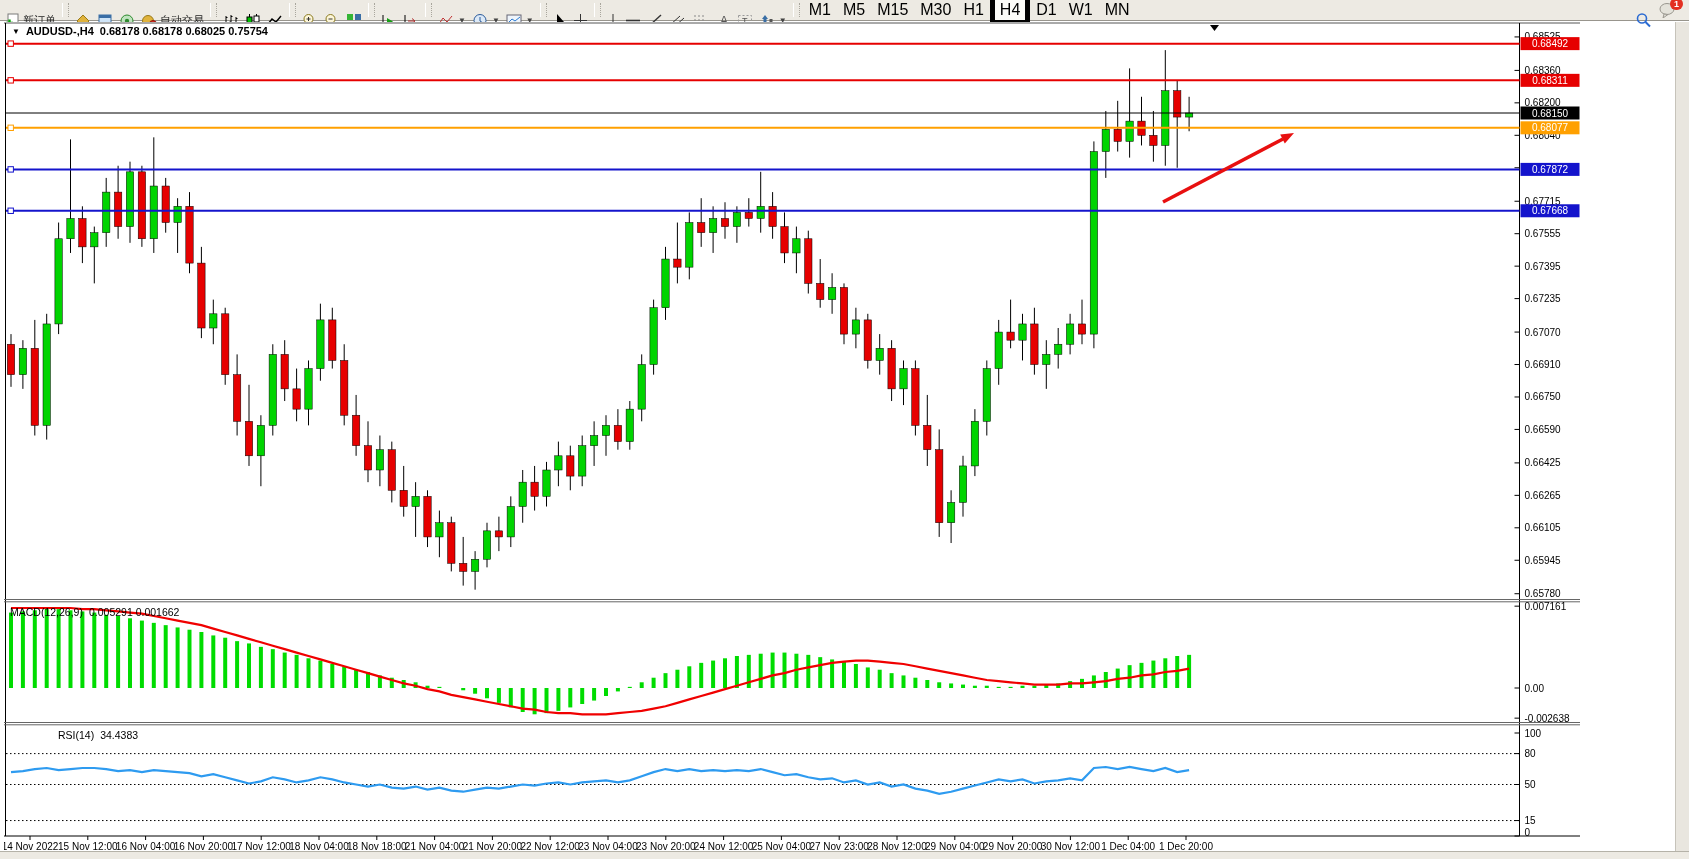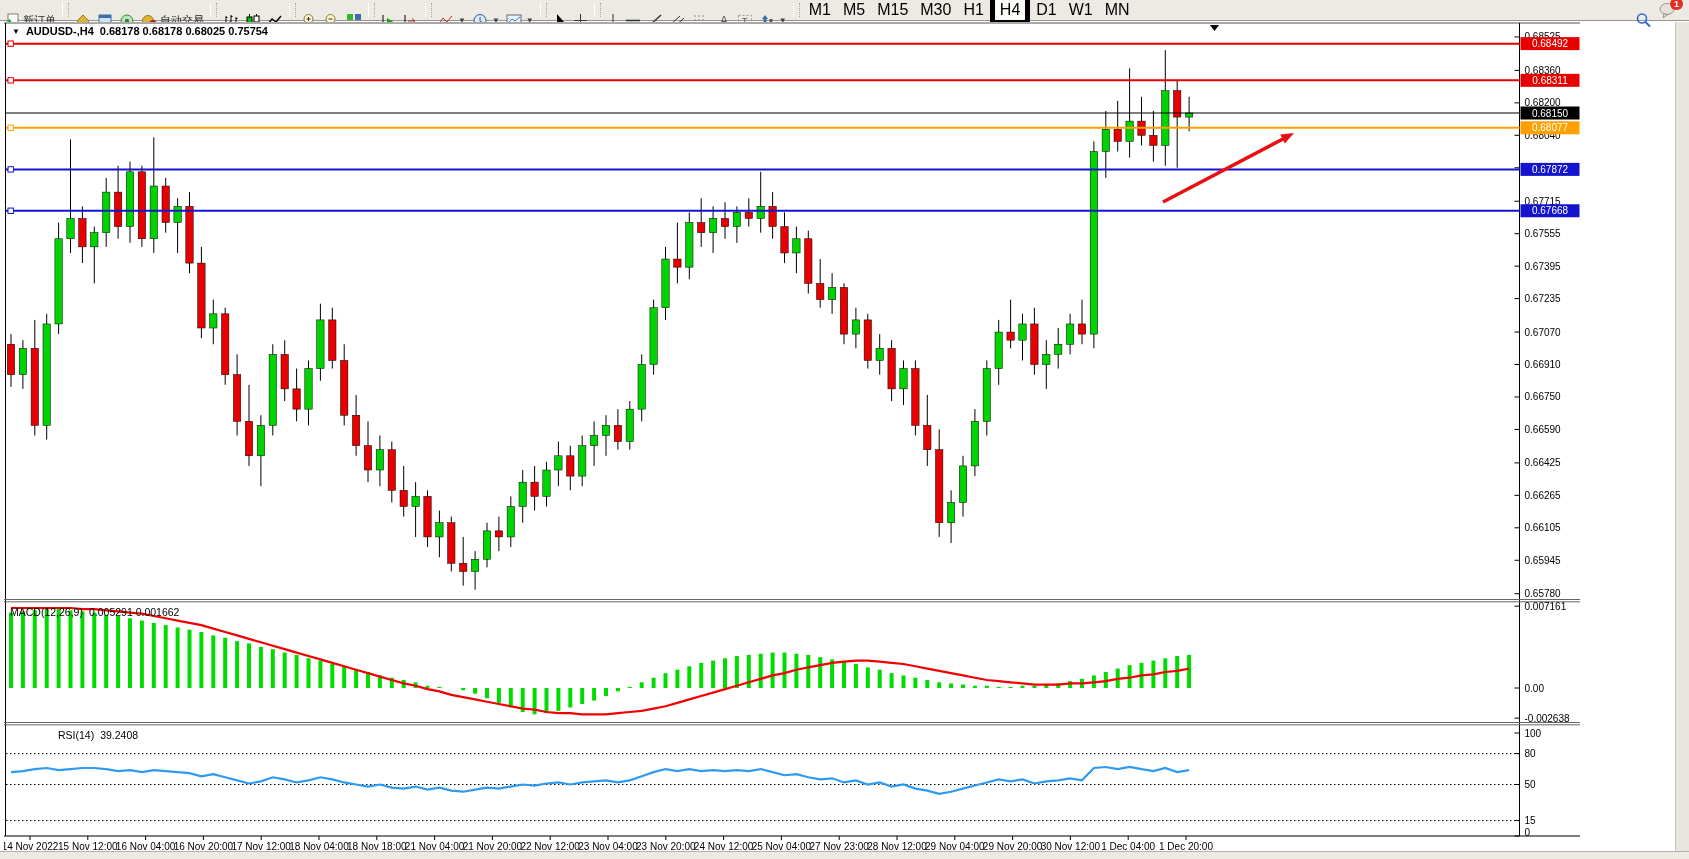--- a/index.html
+++ b/index.html
@@ -694,18 +694,18 @@
     <span class="tri">▼</span>
     <span>AUDUSD-,H4</span>
     <span>0.68178 0.68178 0.68025 0.75754</span>
   </div>
   <div class="indlab" id="macd-label">
     <span>MACD(12,26,9)</span>
     <span>0.005291 0.001662</span>
   </div>
   <div class="indlab" id="rsi-label">
     <span>RSI(14)</span>
-    <span>39.2408</span>
+    <span>34.4383</span>
   </div>
 </div>
 
 <div id="right-gutter"></div>
 <div id="statusbar"></div>
 
 </body></html>

